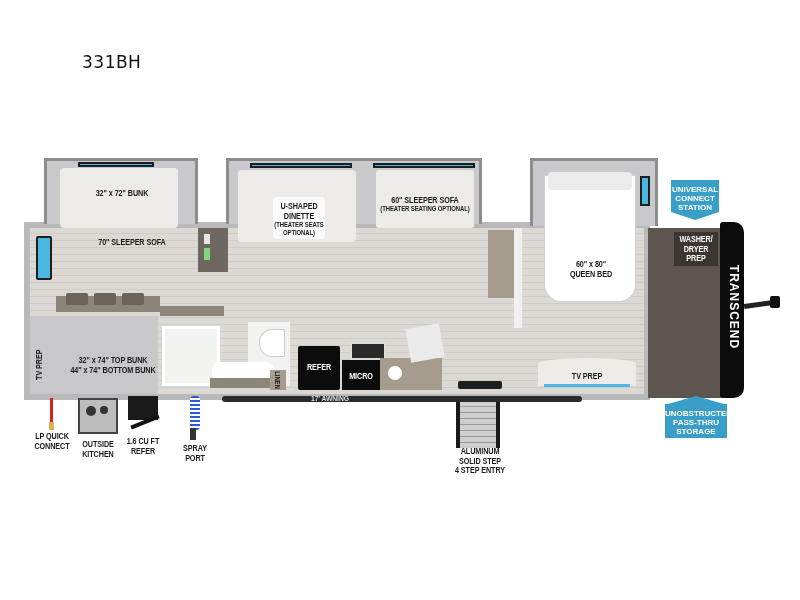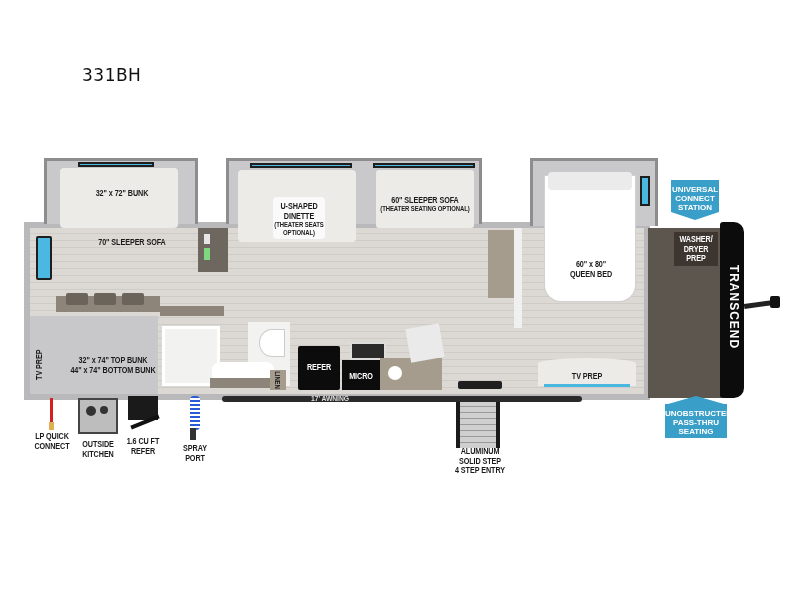--- a/index.html
+++ b/index.html
@@ -1,18 +1,18 @@
 <!DOCTYPE html>
 <html><head>
 <meta charset="utf-8">
 <style>
   * { box-sizing: border-box; margin: 0; padding: 0; }
   body { width: 800px; height: 600px; background: #ffffff; position: relative; overflow: hidden; font-family: "Liberation Sans", sans-serif; }
   .abs { position: absolute; }
-  .model { left: 82px; top: 65px; font-family: "DejaVu Sans", sans-serif; font-size: 17px; color: #111; letter-spacing: 0.5px; }
+  .model { left: 82px; top: 52px; font-family: "DejaVu Sans", sans-serif; font-size: 17px; color: #111; letter-spacing: 0.5px; }
 
   .lbl { position: absolute; font-family: "Liberation Sans", sans-serif; font-weight: bold; font-size: 8.5px; line-height: 9.5px; color: #1a1a1a; text-align: center; transform: scaleX(0.85); white-space: pre-line; letter-spacing: -0.1px; }
   .lbl.sm { font-size: 7px; line-height: 8px; }
   .lbl.wh { color: #ffffff; }
 
   
   .floor { background: repeating-linear-gradient(0deg, #dcd8d3 0px, #dcd8d3 6px, #cfcbc6 6px, #cfcbc6 7px); }
   .wall { background: #b9b9bb; }
   .slide { background: #c9c9cb; border: 3px solid #8d8d8f; }
   .window { background: #4ab8e0; border: 2px solid #1e1e1e; }
@@ -140,14 +140,14 @@
 PORT</div>
   <div class="abs lbl" style="left:440px;top:447px;width:80px;">ALUMINUM
 SOLID STEP
 4 STEP ENTRY</div>
 
   <div class="tag tag-down" style="left:671px;top:180px;width:48px;height:32px;">UNIVERSAL
 CONNECT
 STATION</div>
   <div class="tag tag-up" style="left:665px;top:404px;width:62px;height:34px;">UNOBSTRUCTED
 PASS-THRU
-SEATING</div>
+STORAGE</div>
 </div>
 
 </body></html>

